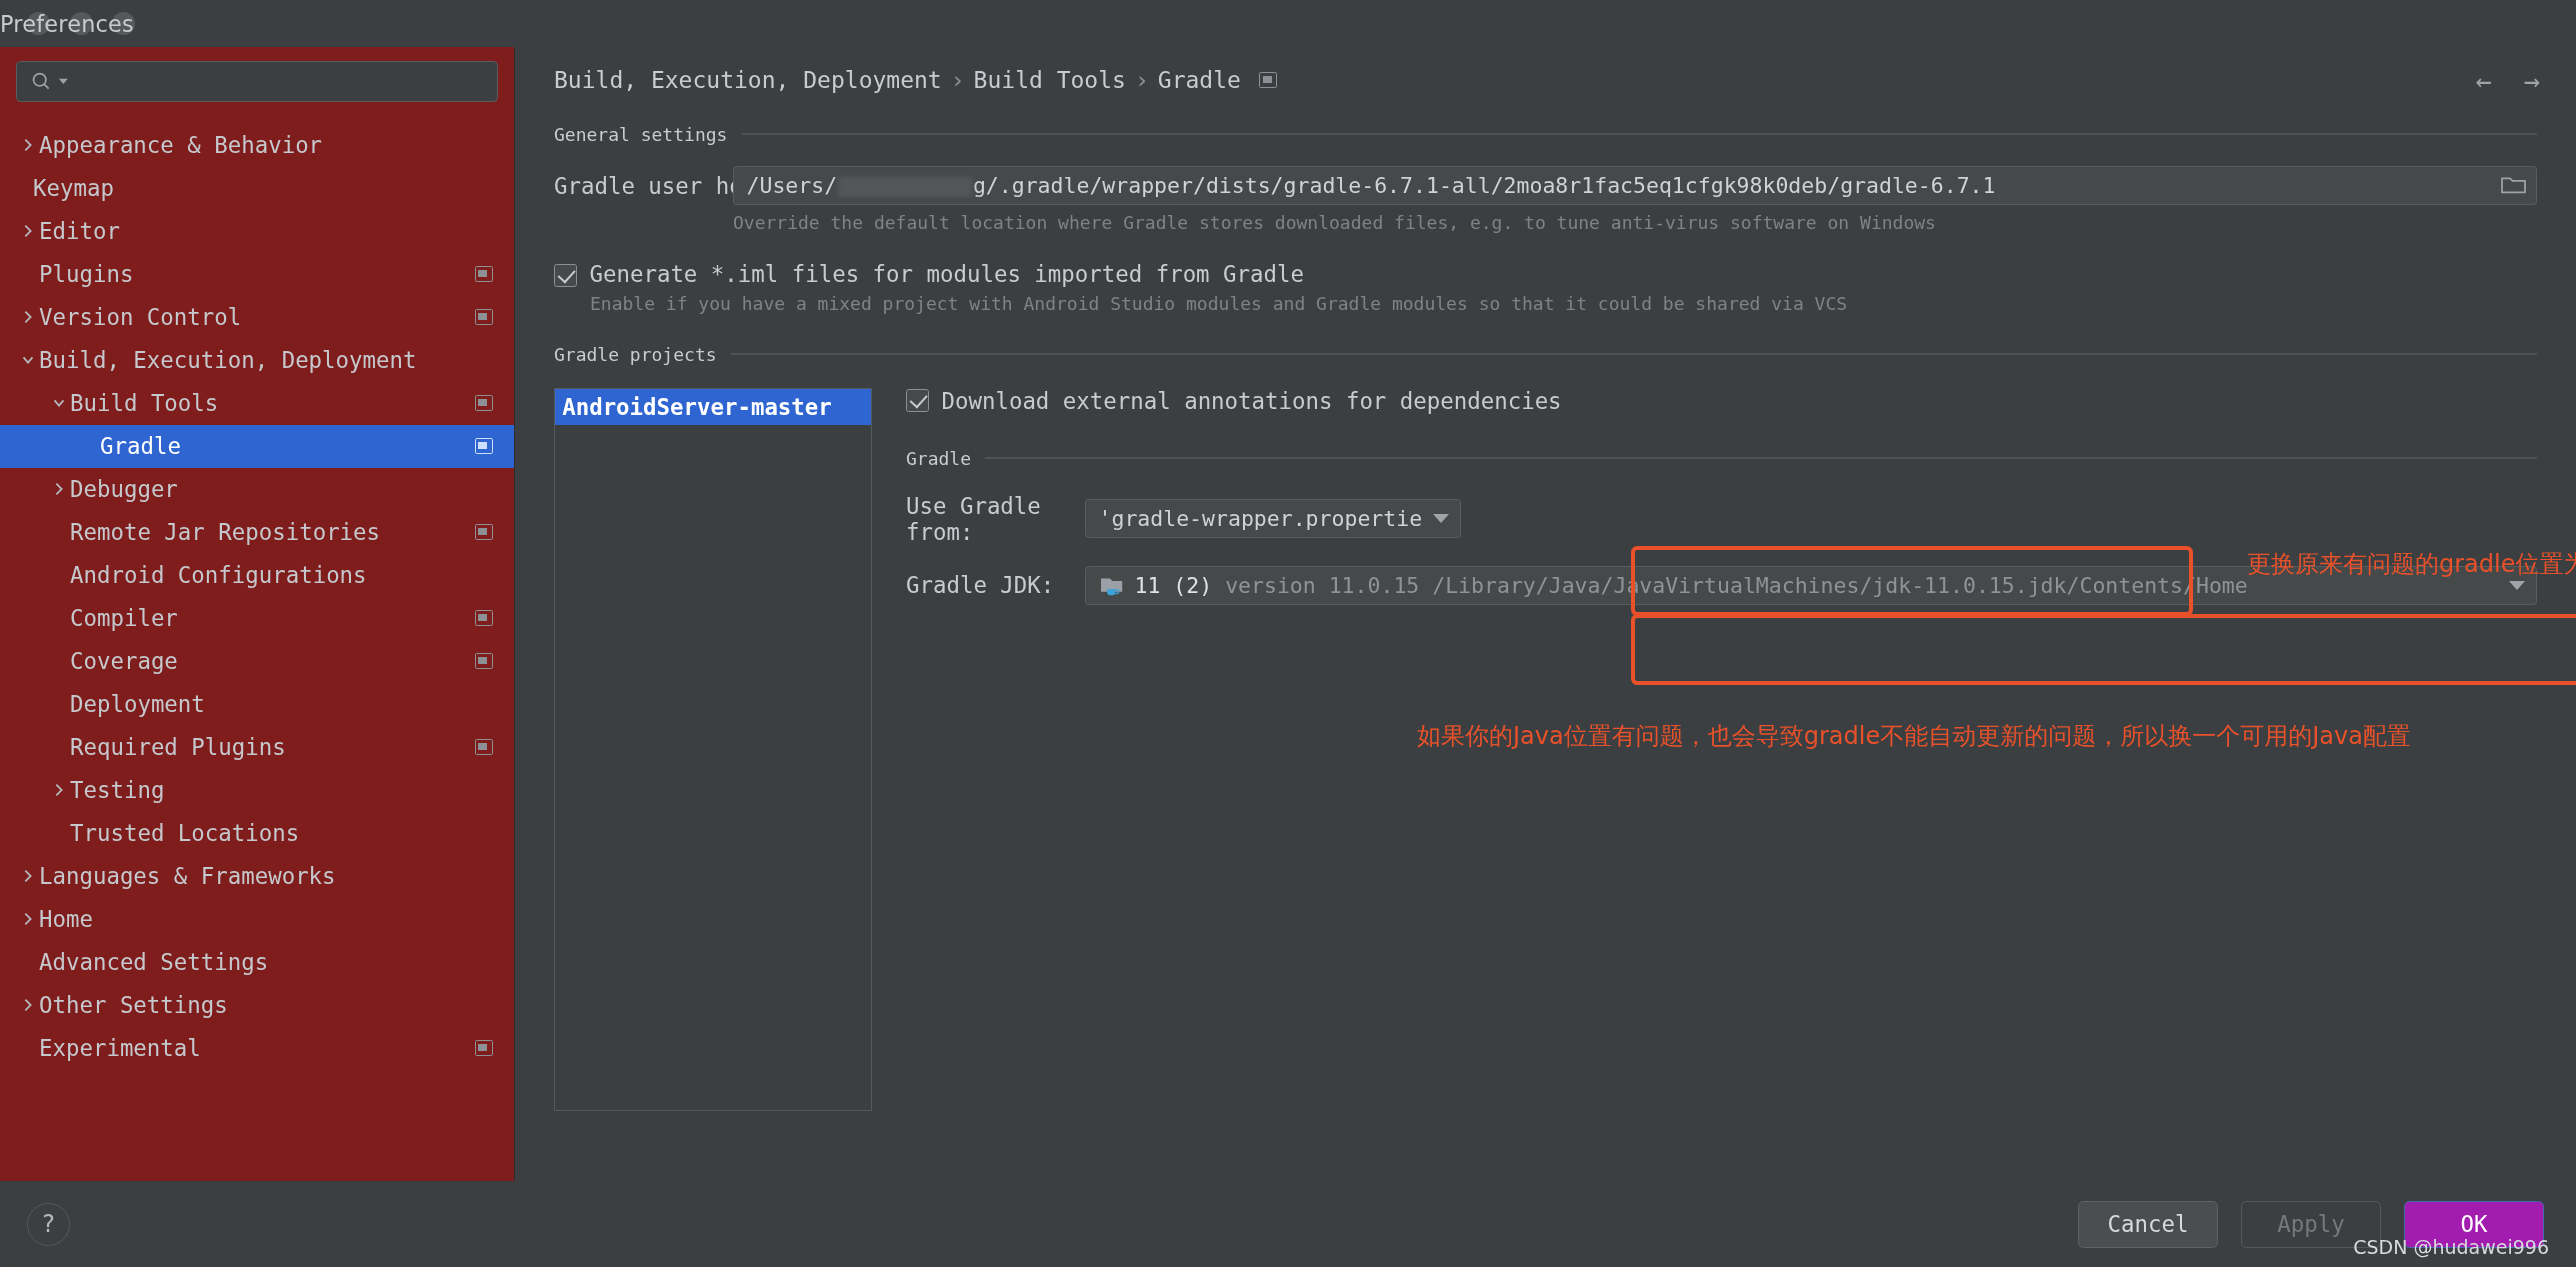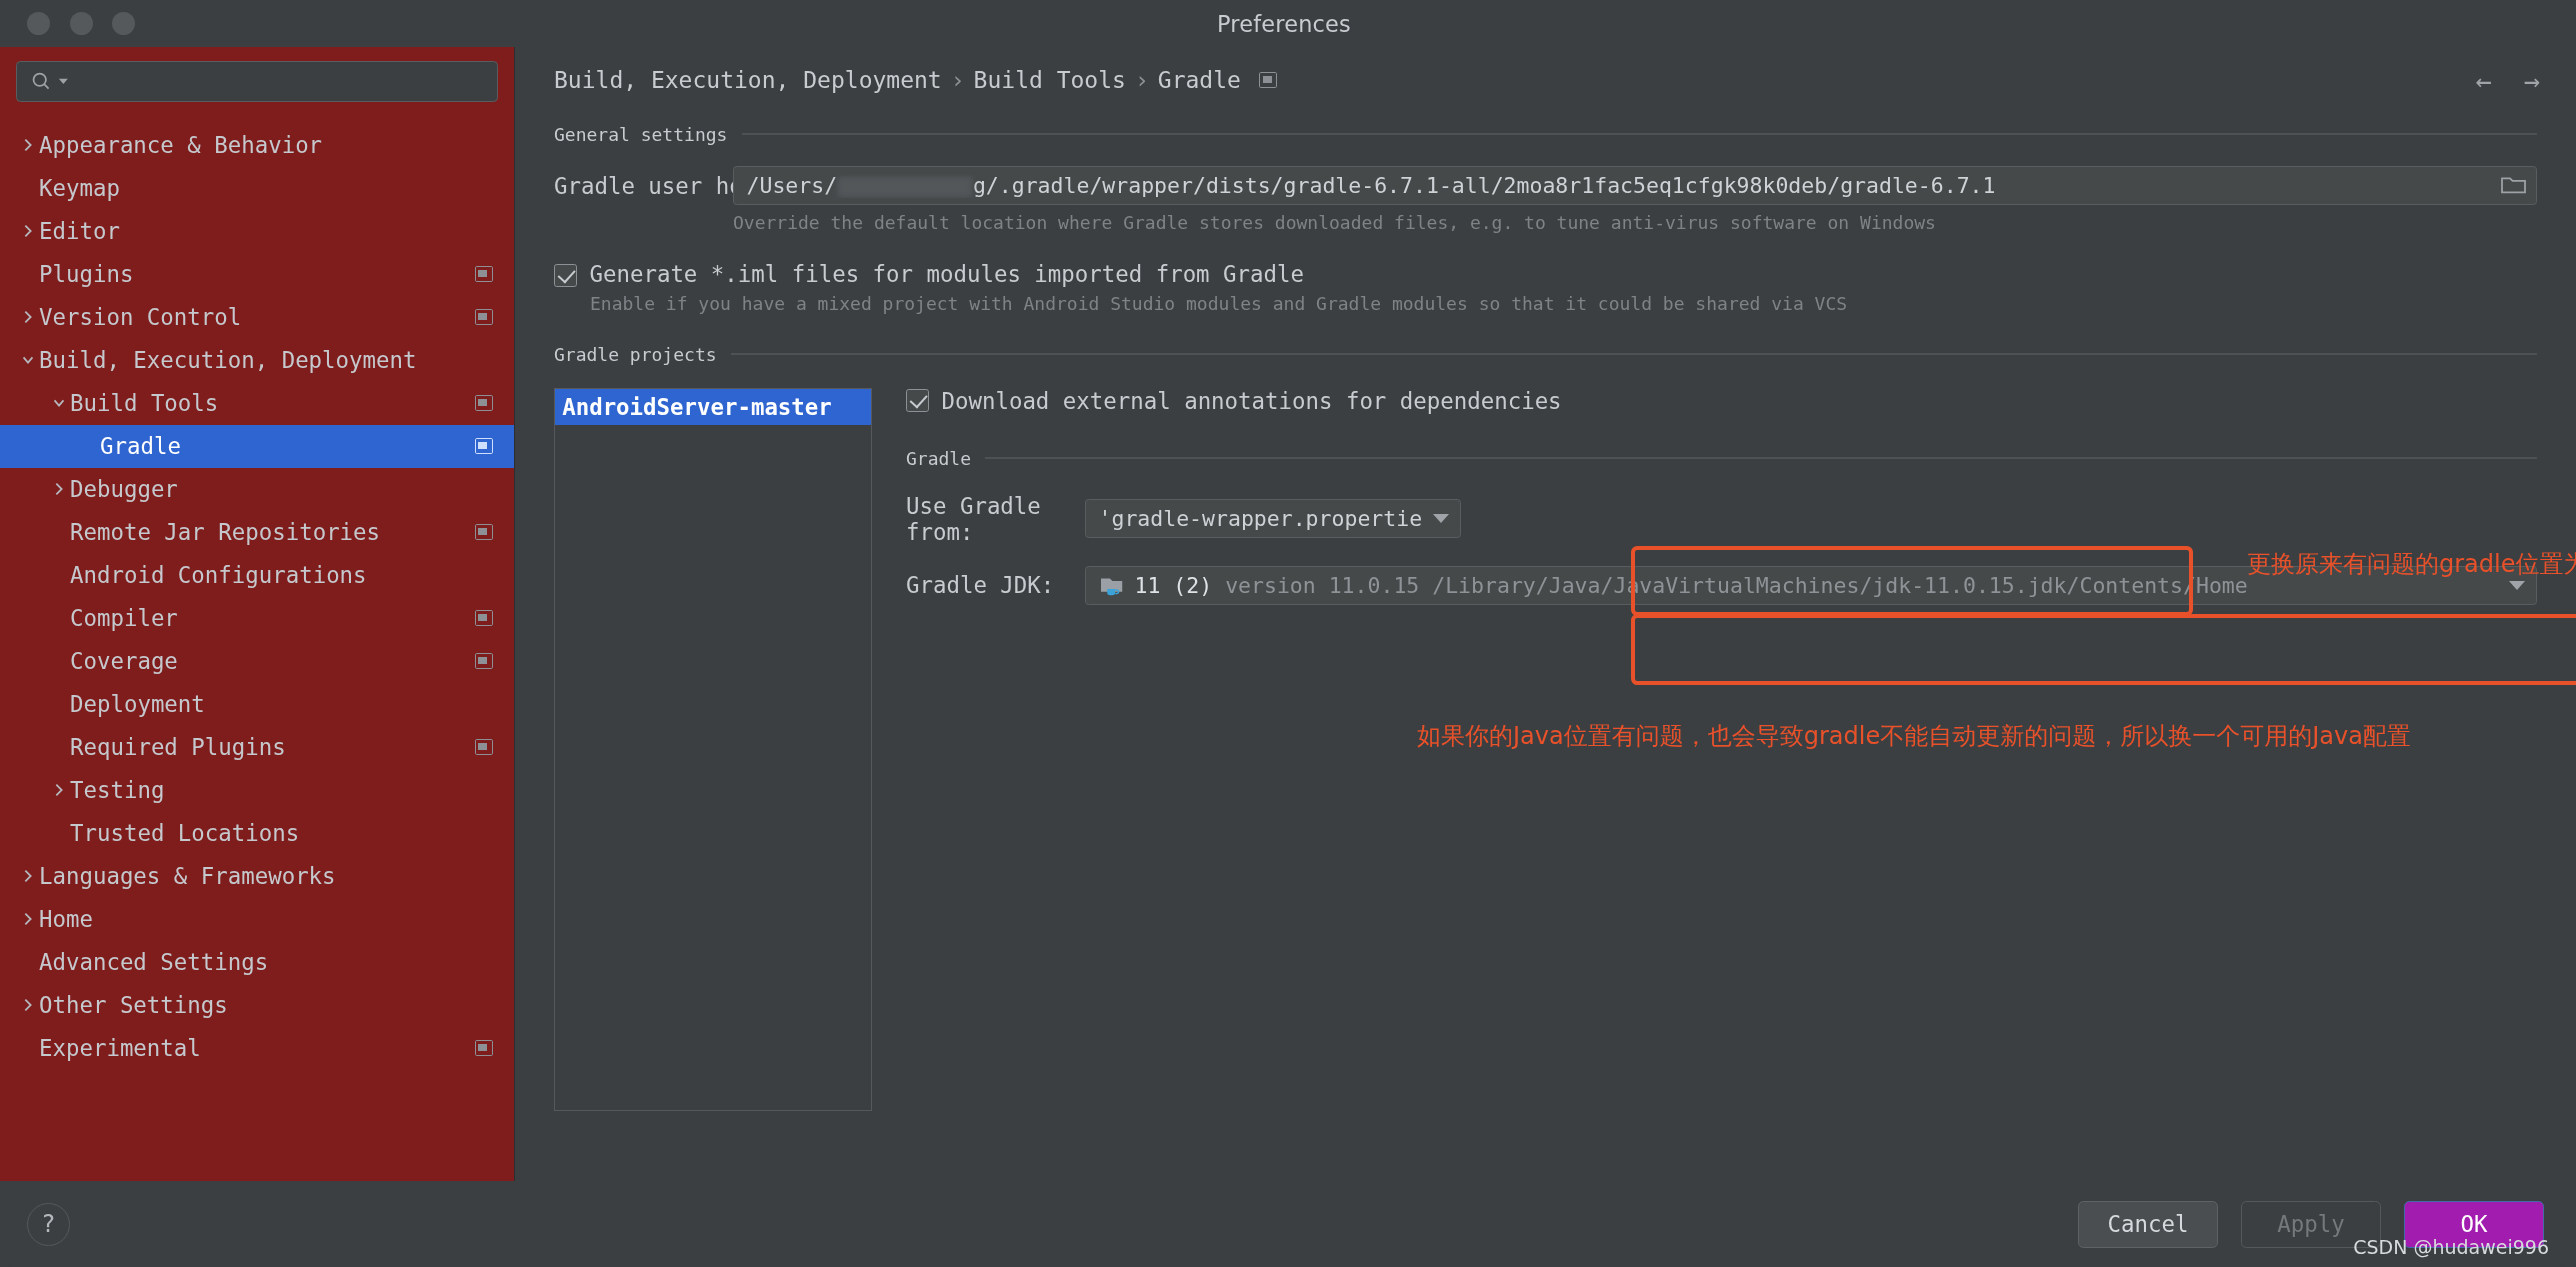--- a/index.html
+++ b/index.html
@@ -20,21 +20,21 @@
   .titlebar {
     height: 47px; min-height: 47px;
     background: #3c3f41;
     border-top-left-radius: 16px; border-top-right-radius: 16px;
     display: flex; align-items: center;
     position: relative;
   }
   .traffic { display: flex; gap: 19.7px; margin-left: 27px; }
   .tl { width: 23px; height: 23px; border-radius: 50%; background: #56595b; }
   .window-title {
-    position: absolute; left: 0; right: 8px; text-align: center;
+    position: absolute; left: 0; right: 8px; text-align: left;
     font-size: 22.4px; color: #c8cbcf; letter-spacing: 0.2px;
     font-family: "DejaVu Sans", "Liberation Sans", sans-serif;
   }
 
   
   .body-split { flex: 1; display: flex; min-height: 0; }
 
   
   .sidebar {
     width: 515px; min-width: 515px;
@@ -264,21 +264,21 @@
       </div>
       <div class="tree" id="tree">
           <div class="tree-item" style="padding-left: 16px;">
             <span class="tw">
               <svg width="16" height="16" viewBox="0 0 18 18">
                 <polyline points="6,3 12,9 6,15" fill="none" stroke="currentColor" stroke-width="2"></polyline>
               </svg>
             </span>
             <span class="tree-label">Appearance &amp; Behavior</span>
           </div>
-          <div class="tree-item" style="padding-left: 16px;">
+          <div class="tree-item" style="padding-left: 10px;">
             <span class="tw empty">
               <svg width="16" height="16" viewBox="0 0 18 18">
                 <polyline points="6,3 12,9 6,15" fill="none" stroke="currentColor" stroke-width="2"></polyline>
               </svg>
             </span>
             <span class="tree-label">Keymap</span>
           </div>
           <div class="tree-item" style="padding-left: 16px;">
             <span class="tw">
               <svg width="16" height="16" viewBox="0 0 18 18">

